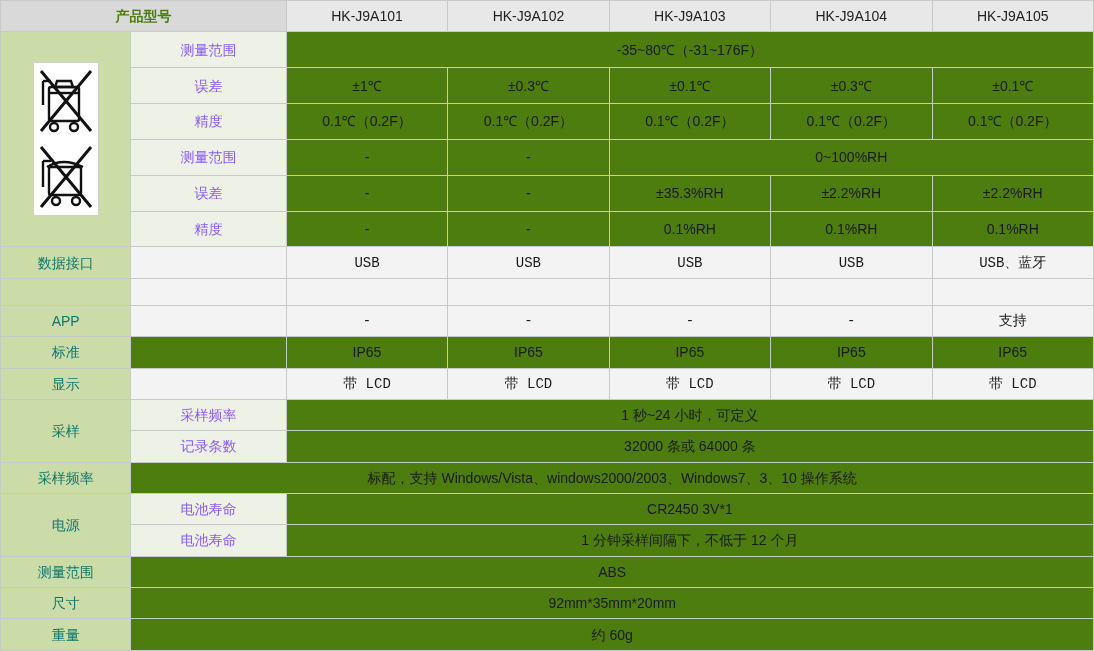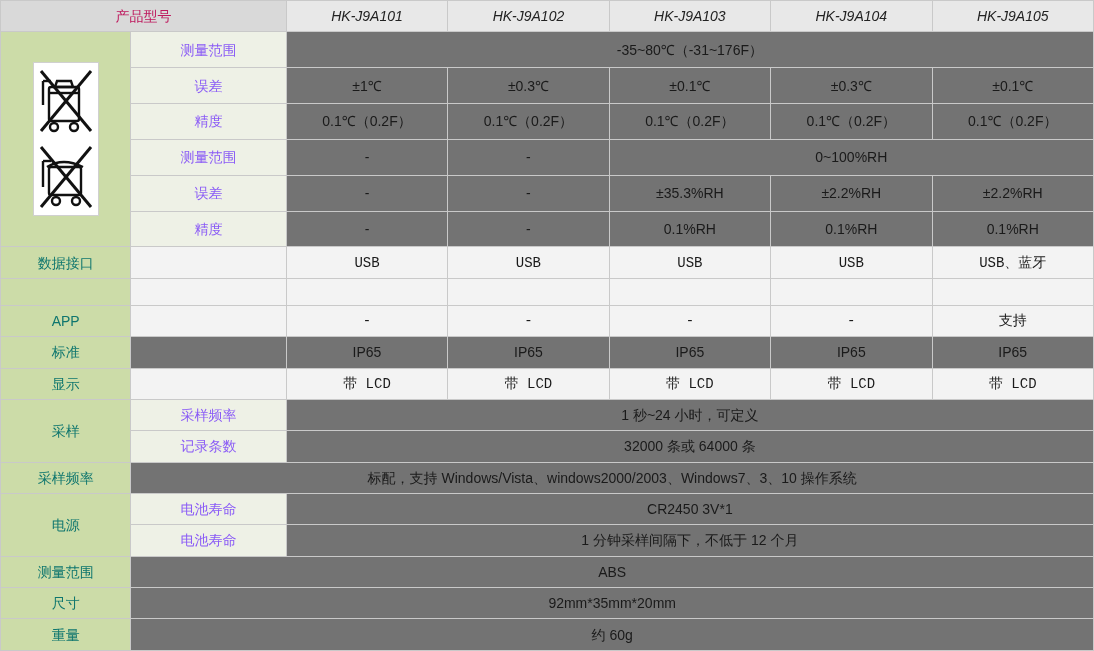--- a/index.html
+++ b/index.html
@@ -33,40 +33,39 @@
   col.c-label   { width: 130px; }
   col.c-sub     { width: 155px; }
   col.c-model   { width: 161px; }
   col.c-model2  { width: 161px; }
   col.c-model3  { width: 161px; }
   col.c-model4  { width: 161px; }
   col.c-model5  { width: 161px; }
 
   .hdr-label {
     background: #d9d9d9;
-    font-weight: normal;
-    color: #be185d;
+    font-weight: bold;
+    color: #4d7c0f;
   }
   .hdr-model {
     background: #e8e8e8;
     font-weight: normal;
     color: #222;
-    font-style: italic;
   }
   .rowlabel {
     background: #ccdca8;
     font-weight: normal;
     color: #0f766e;
   }
   .sublabel {
     background: #eef1e6;
     color: #8b5cf6;
   }
   .cell {
-    background: #737373;
+    background: #4d7c0f;
   }
   .cell-alt {
     background: #f3f3f3;
     font-family: Liberation Mono, monospace;
   }
   .icon-cell {
     background: #ccdca8;
     padding: 0;
   }
   .icon-box {

